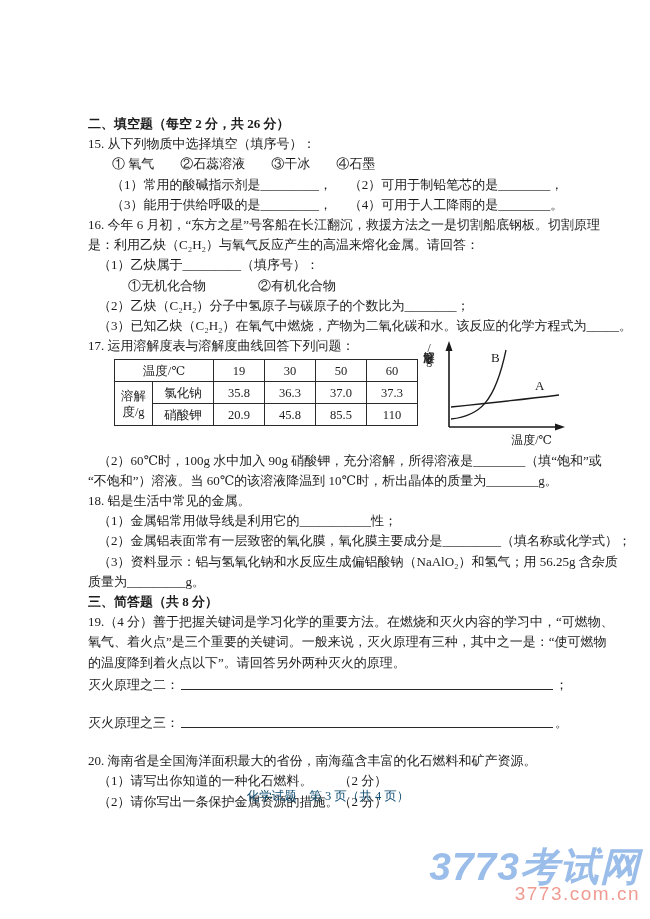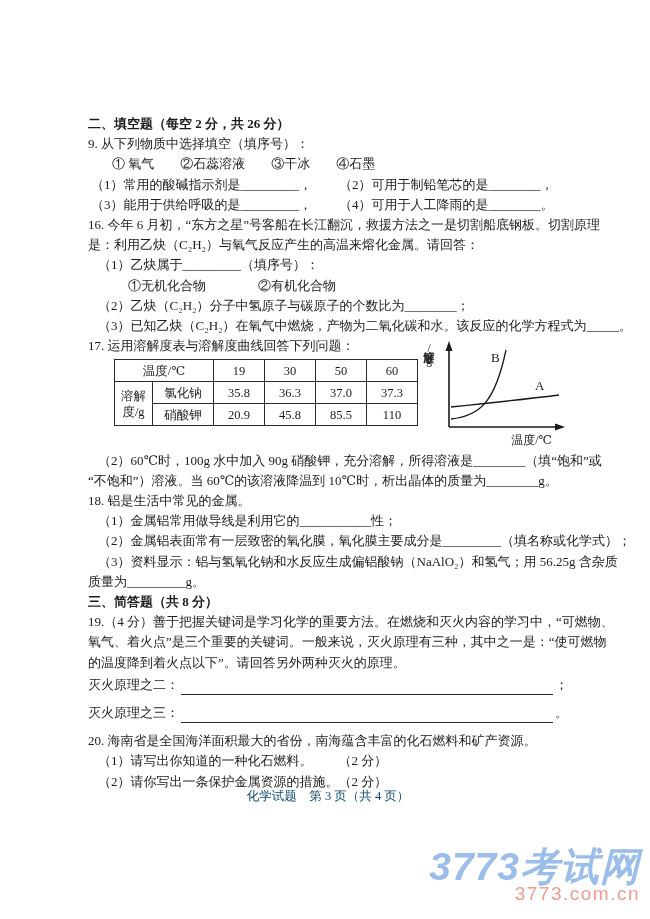--- a/index.html
+++ b/index.html
@@ -14,21 +14,21 @@
   .page{position:absolute;inset:0;background:#fff;}
   .content{
     position:absolute;left:88px;top:114px;width:480px;
     font-size:13px;line-height:20.2px;
   }
   .line{margin:0;white-space:nowrap;}
   .bold{font-weight:bold;}
   .indent-sm{padding-left:3px;margin-left:7px;}
   .indent-md{padding-left:24px;}
   .indent-lg{padding-left:40px;}
-  .two-col{display:flex;padding-left:3px;}
+  .two-col{display:flex;padding-left:3px;margin-left:20px;}
   .two-col > span:first-child{flex:0 0 52%;}
   
   .q17-row{display:flex;align-items:flex-start;}
   .q17-left{flex:0 0 330px;}
   .sol-table{
     border-collapse:collapse;margin:3px 0 2px 26px;
     font-size:12.5px;line-height:16px;text-align:center;
   }
   .sol-table td{border:1px solid #2a2a2a;padding:1px 4px;height:19px;}
   .sol-table .c-span{width:60px;}
@@ -36,21 +36,21 @@
   .sol-table .c-val{width:42px;}
   .q17-chart{flex:1;margin-top:-16px;padding-left:4px;}
   .chart-body{display:flex;align-items:flex-start;}
   .chart-ylabel{
     writing-mode:vertical-rl;text-orientation:upright;
     font-size:11.5px;line-height:13px;height:78px;margin-top:2px;letter-spacing:0;
   }
   .chart-xlabel{font-size:12px;text-align:right;padding-right:16px;margin-top:-6px;}
   .chart-svg{display:block;}
   
-  .blank-row{display:flex;align-items:flex-end;margin:2px 0 8px 0;}
+  .blank-row{display:flex;margin:2px 0 18px 0;}
   .blank-row .fill{flex:1;border-bottom:1px solid #2a2a2a;height:14px;margin:0 2px;}
   
   .footer{
     position:absolute;left:88px;width:480px;top:788px;
     text-align:center;font-size:12.5px;color:#0c4a6e;
   }
   .watermark{
     position:absolute;right:10px;top:850px;text-align:right;
     font-family:"Liberation Sans","DejaVu Sans",sans-serif;
   }
@@ -64,21 +64,21 @@
   }
 </style>
 </head>
 <body>
 
 <div class="page">
   <div class="content">
 
     <p class="line bold">二、填空题（每空 2 分，共 26 分）</p>
 
-    <p class="line">9. 从下列物质中选择填空（填序号）：</p>
+    <p class="line">15. 从下列物质中选择填空（填序号）：</p>
     <p class="line indent-md">① 氧气　　②石蕊溶液　　③干冰　　④石墨</p>
     <div class="two-col">
       <span>（1）常用的酸碱指示剂是_________，</span>
       <span>（2）可用于制铅笔芯的是________，</span>
     </div>
     <div class="two-col">
       <span>（3）能用于供给呼吸的是_________，</span>
       <span>（4）可用于人工降雨的是________。</span>
     </div>
 

